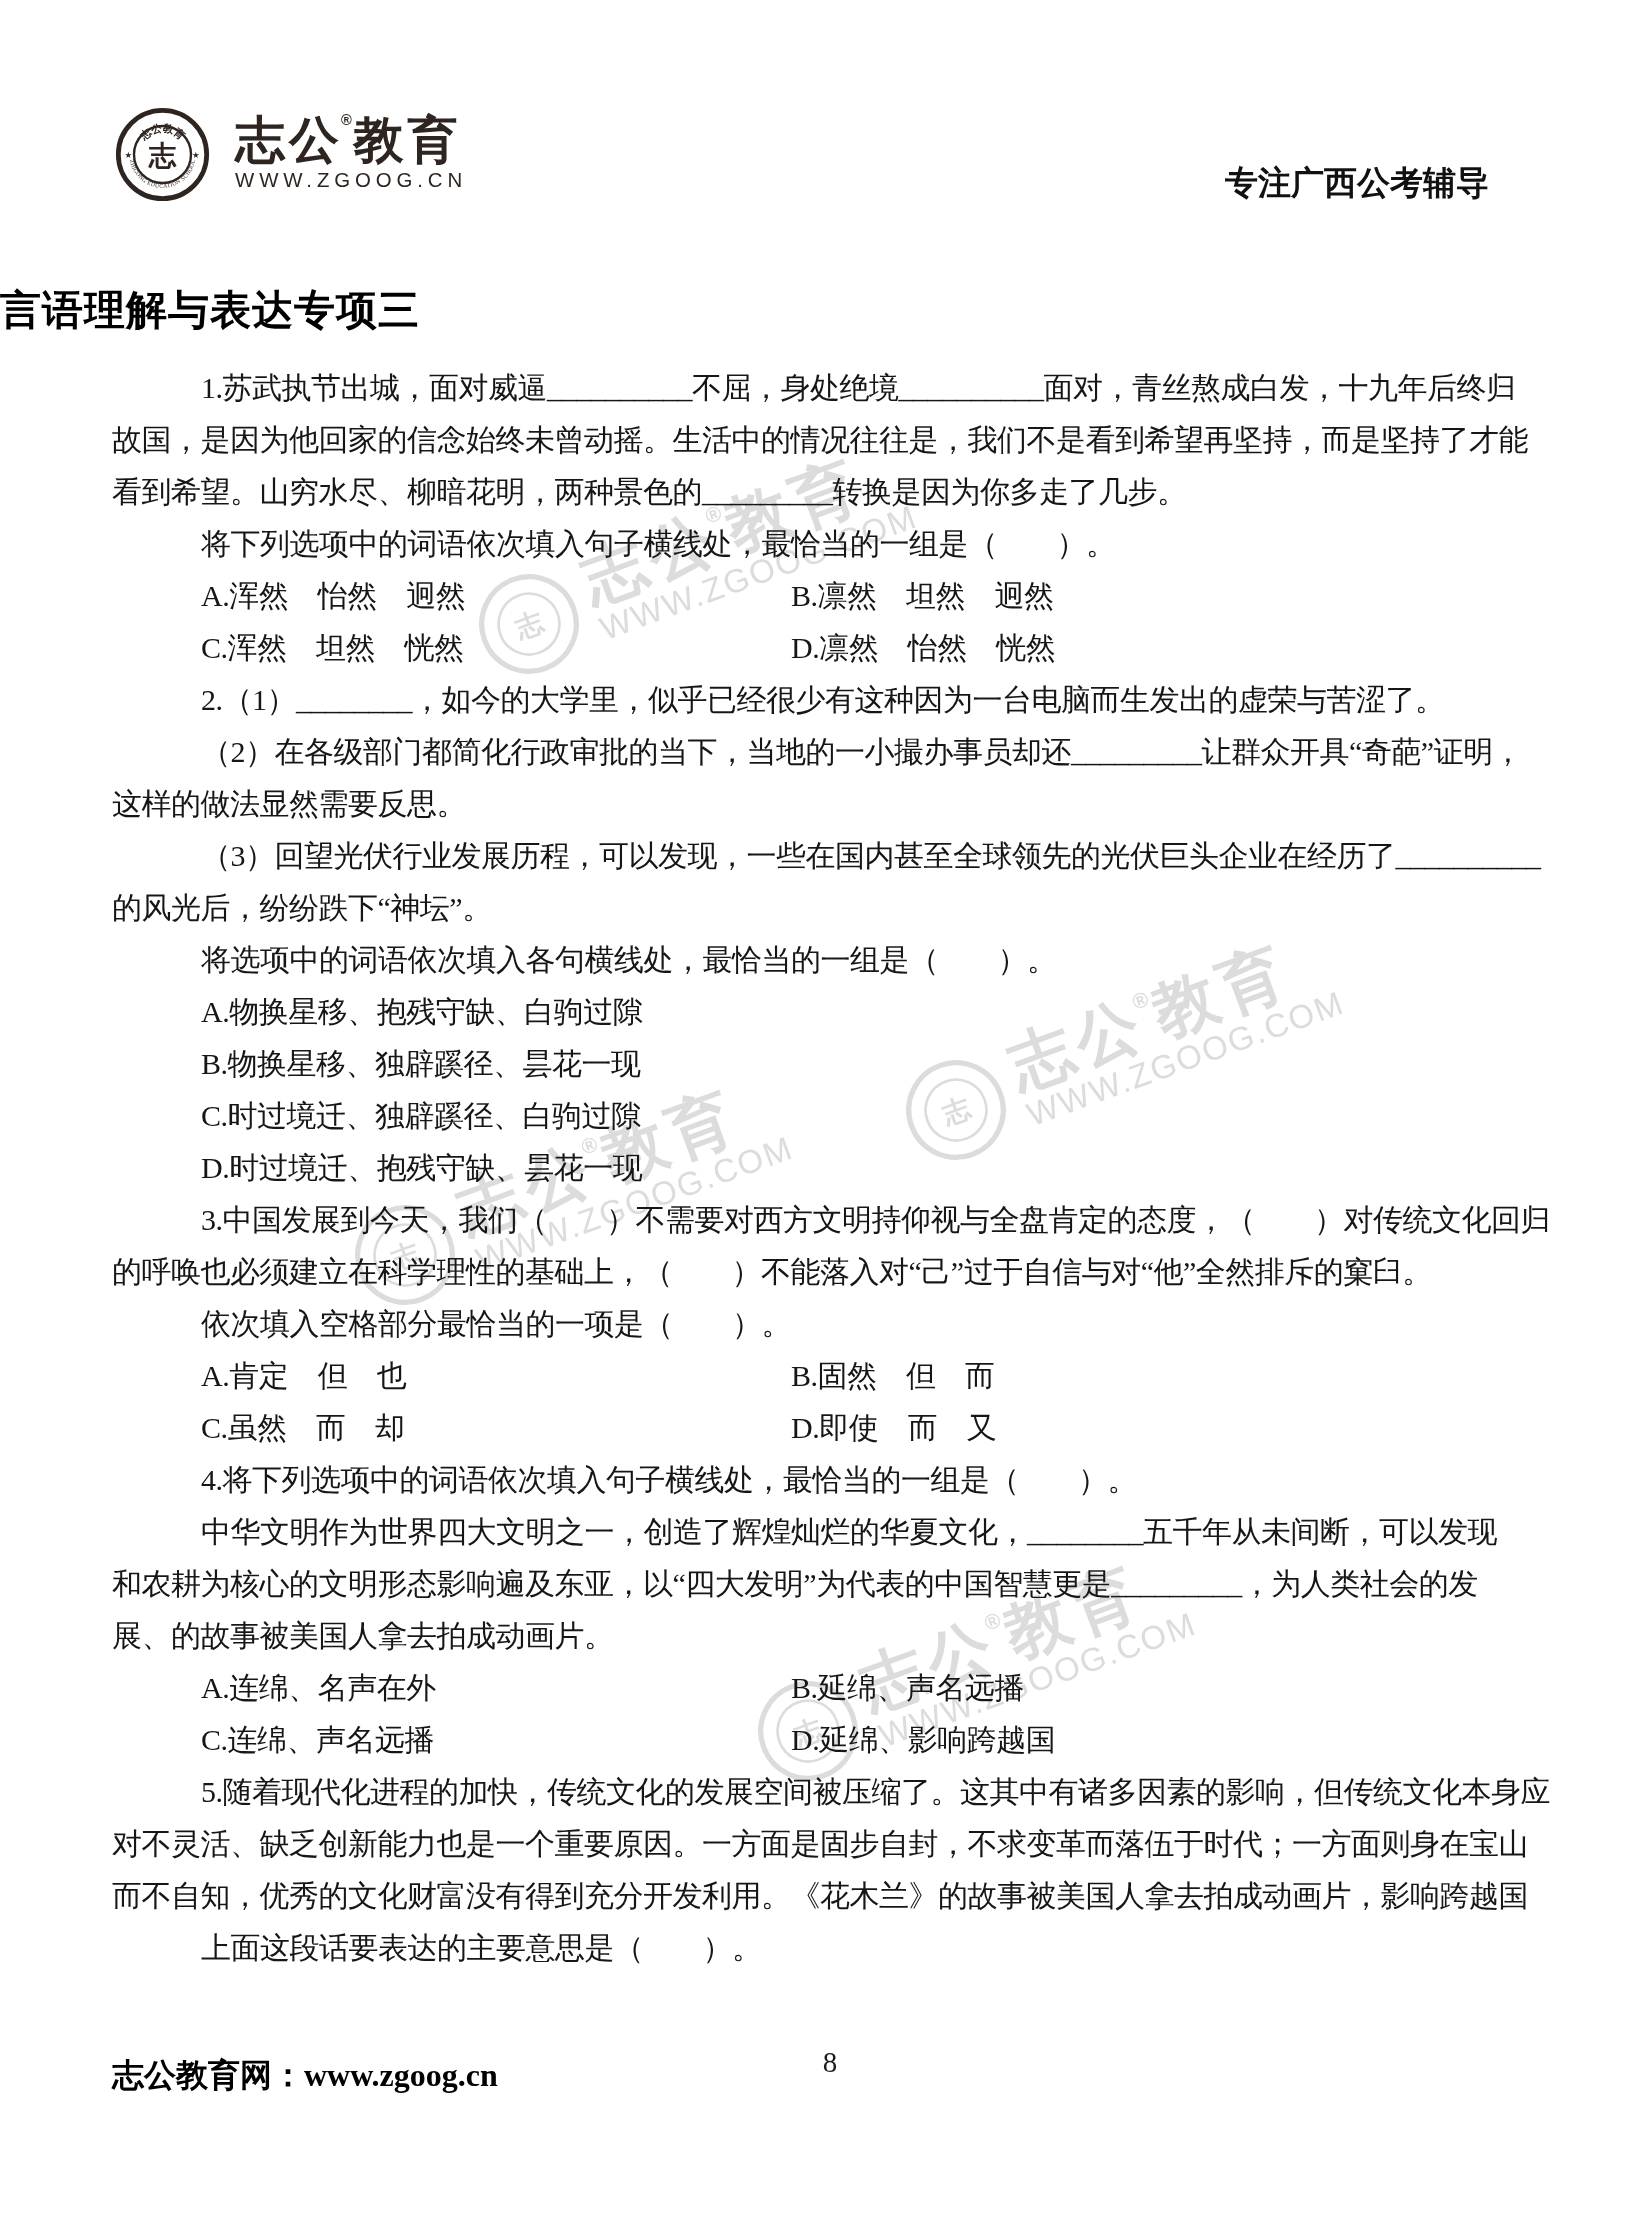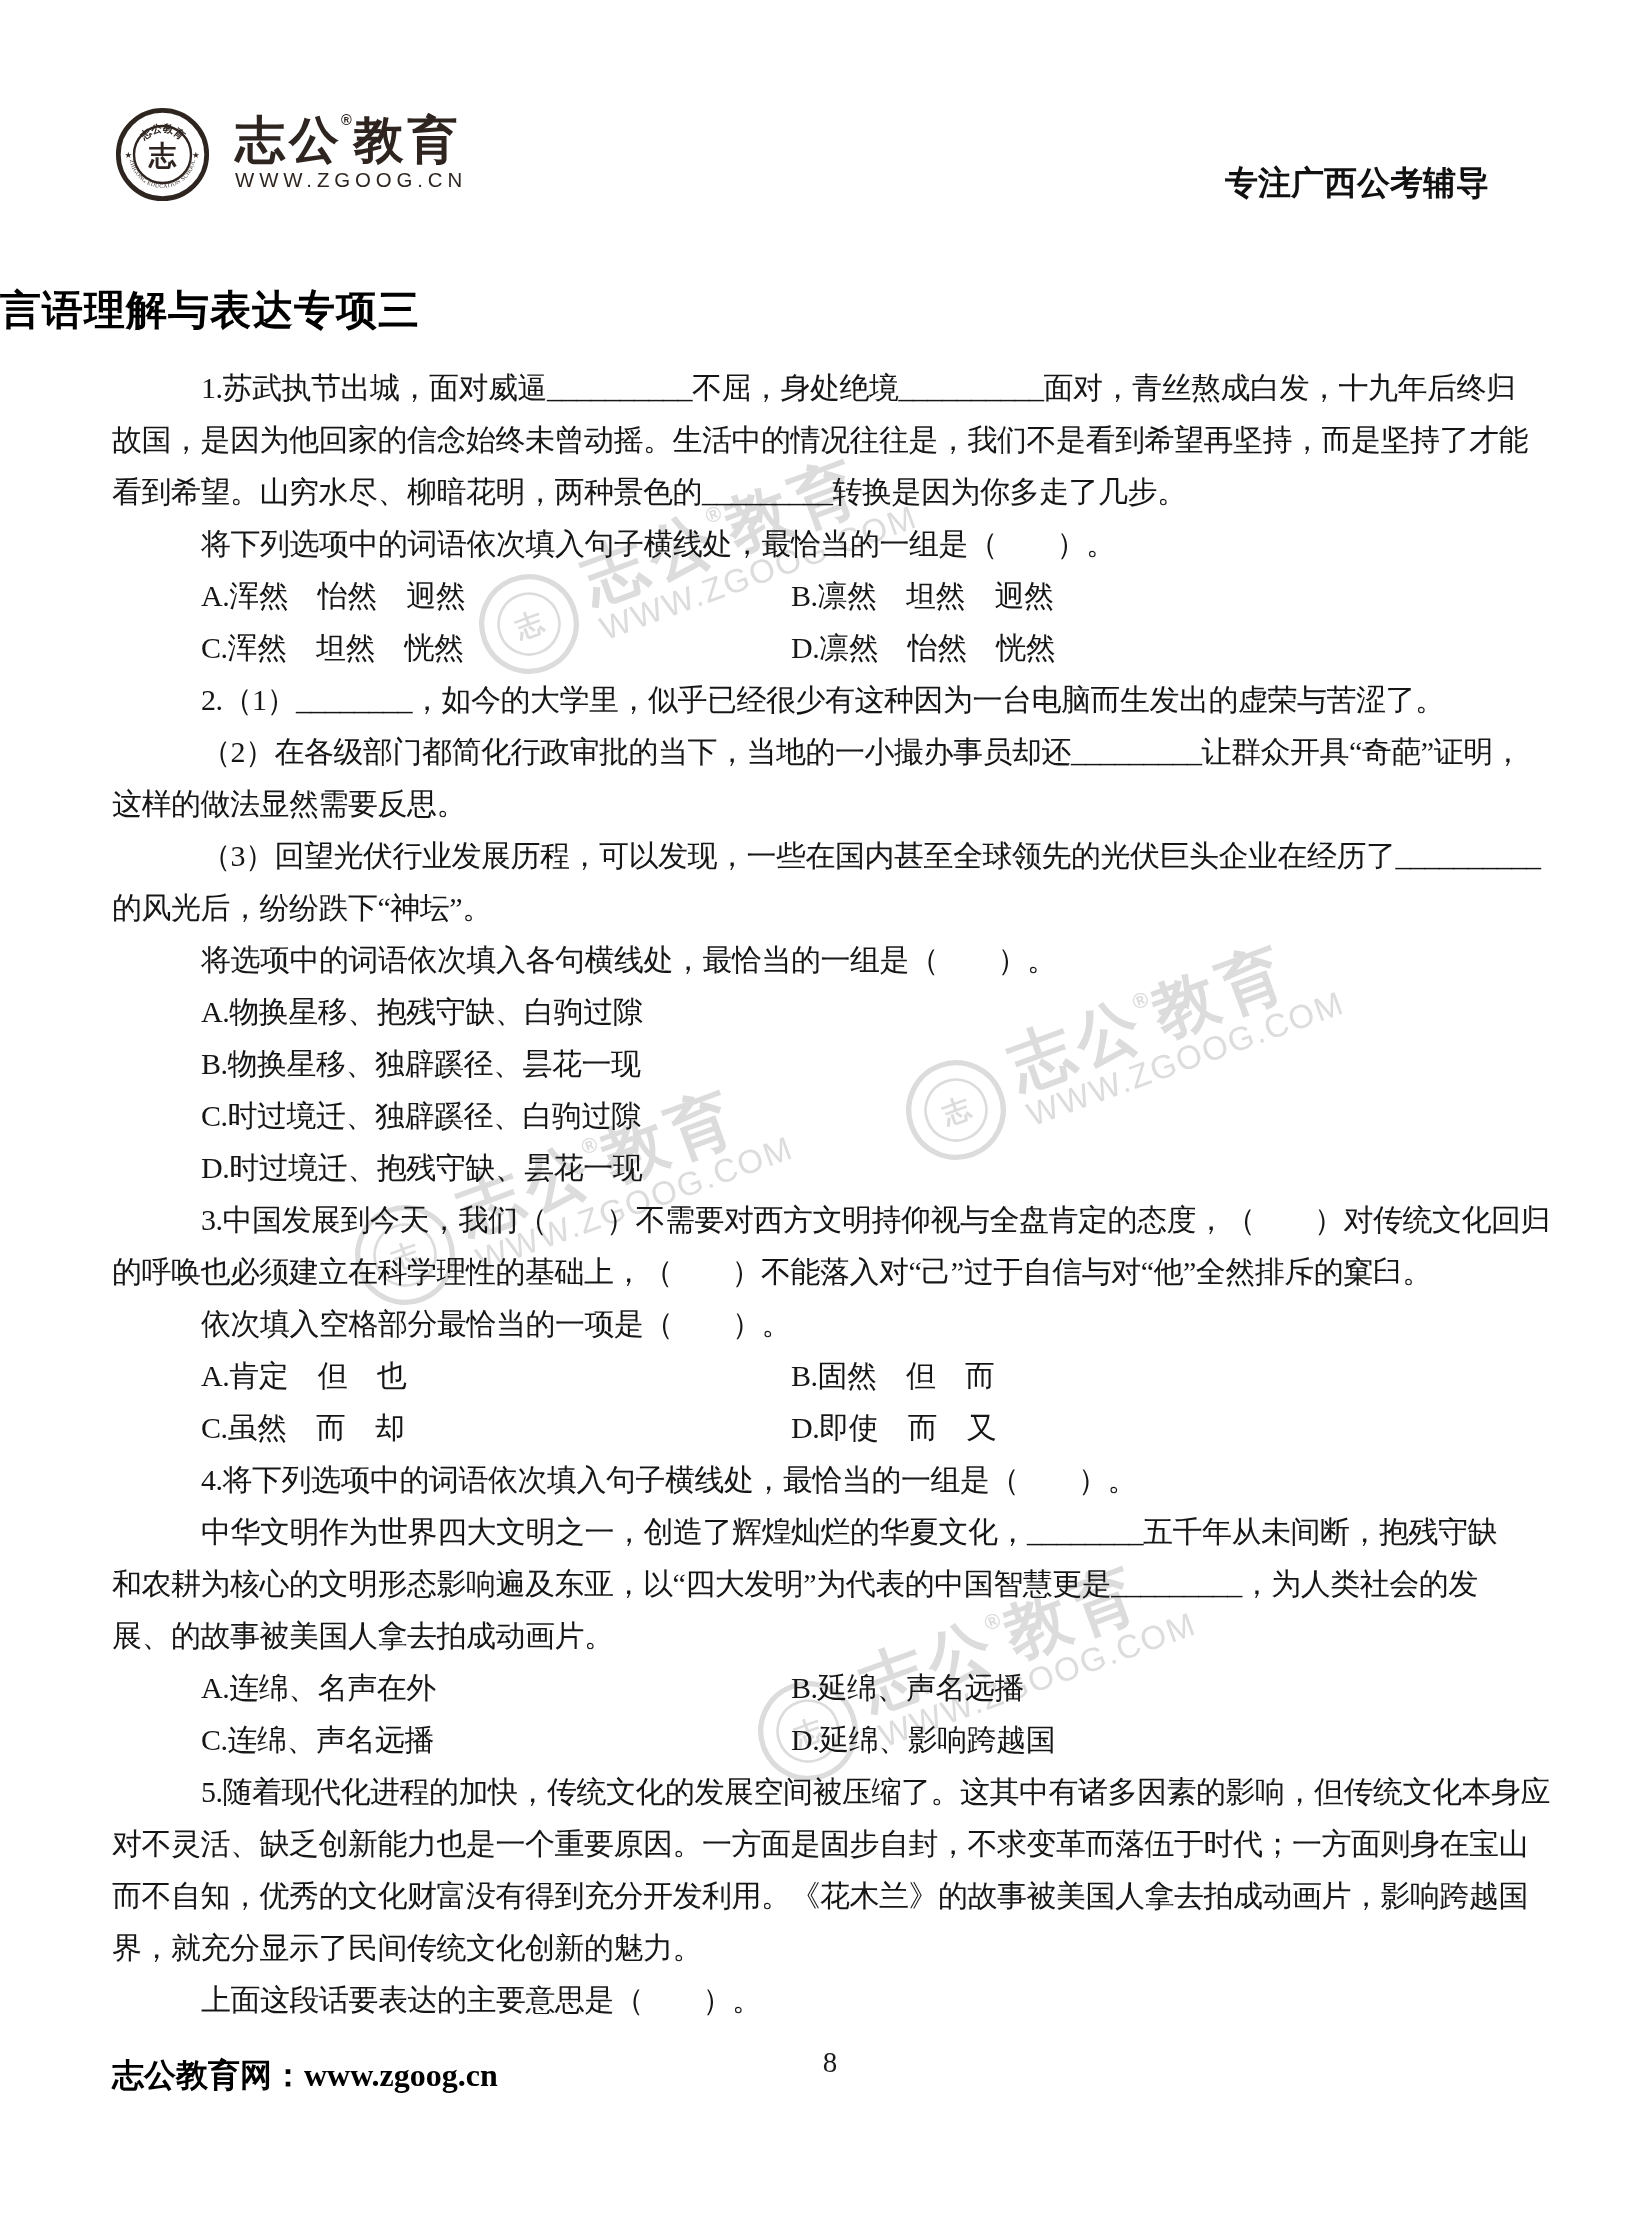--- a/index.html
+++ b/index.html
@@ -183,29 +183,28 @@
     <div class="ln ind">A.物换星移、抱残守缺、白驹过隙</div>
     <div class="ln ind">B.物换星移、独辟蹊径、昙花一现</div>
     <div class="ln ind">C.时过境迁、独辟蹊径、白驹过隙</div>
     <div class="ln ind">D.时过境迁、抱残守缺、昙花一现</div>
     <div class="ln ind">3.中国发展到今天，我们（　　）不需要对西方文明持仰视与全盘肯定的态度，（　　）对传统文化回归</div>
     <div class="ln">的呼唤也必须建立在科学理性的基础上，（　　）不能落入对“己”过于自信与对“他”全然排斥的窠臼。</div>
     <div class="ln ind">依次填入空格部分最恰当的一项是（　　）。</div>
     <div class="ln ind"><span class="optl">A.肯定　但　也</span><span>B.固然　但　而</span></div>
     <div class="ln ind"><span class="optl">C.虽然　而　却</span><span>D.即使　而　又</span></div>
     <div class="ln ind">4.将下列选项中的词语依次填入句子横线处，最恰当的一组是（　　）。</div>
-    <div class="ln ind">中华文明作为世界四大文明之一，创造了辉煌灿烂的华夏文化，________五千年从未间断，抱残守缺</div>
+    <div class="ln ind">中华文明作为世界四大文明之一，创造了辉煌灿烂的华夏文化，________五千年从未间断，可以发现</div>
     <div class="ln">和农耕为核心的文明形态影响遍及东亚，以“四大发明”为代表的中国智慧更是_________，为人类社会的发</div>
     <div class="ln">展、的故事被美国人拿去拍成动画片。</div>
     <div class="ln ind"><span class="optl">A.连绵、名声在外</span><span>B.延绵、声名远播</span></div>
     <div class="ln ind"><span class="optl">C.连绵、声名远播</span><span>D.延绵、影响跨越国</span></div>
     <div class="ln ind">5.随着现代化进程的加快，传统文化的发展空间被压缩了。这其中有诸多因素的影响，但传统文化本身应</div>
     <div class="ln">对不灵活、缺乏创新能力也是一个重要原因。一方面是固步自封，不求变革而落伍于时代；一方面则身在宝山</div>
     <div class="ln">而不自知，优秀的文化财富没有得到充分开发利用。《花木兰》的故事被美国人拿去拍成动画片，影响跨越国</div>
-    <div class="ln">界，就充分显示了民间传统文化创新的魅力。</div>
     <div class="ln ind">上面这段话要表达的主要意思是（　　）。</div>
   </div>
 
   <div class="footer-site">志公教育网：www.zgoog.cn</div>
   <div class="page-num">8</div>
 
 </div>
 
 
 </body></html>

